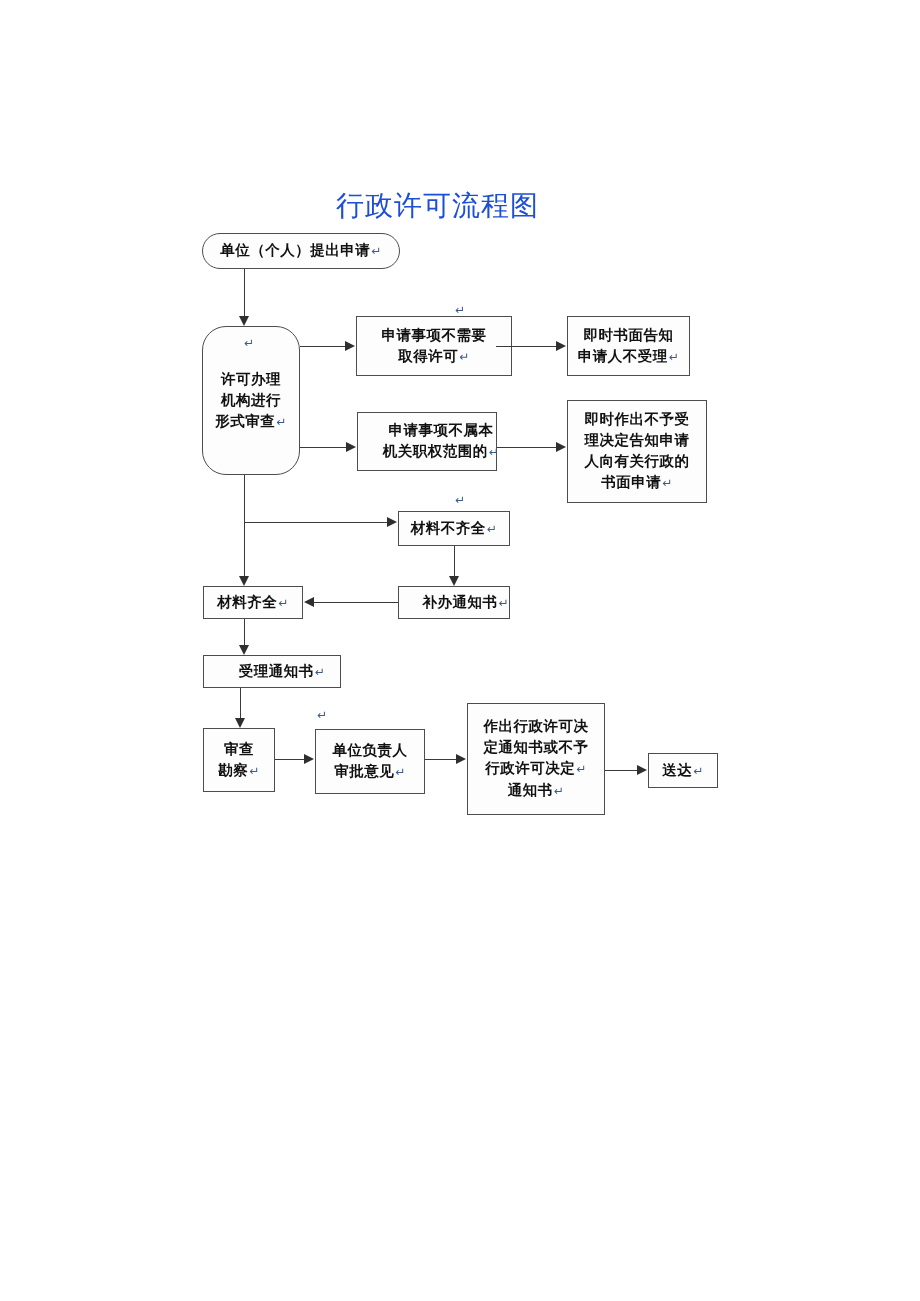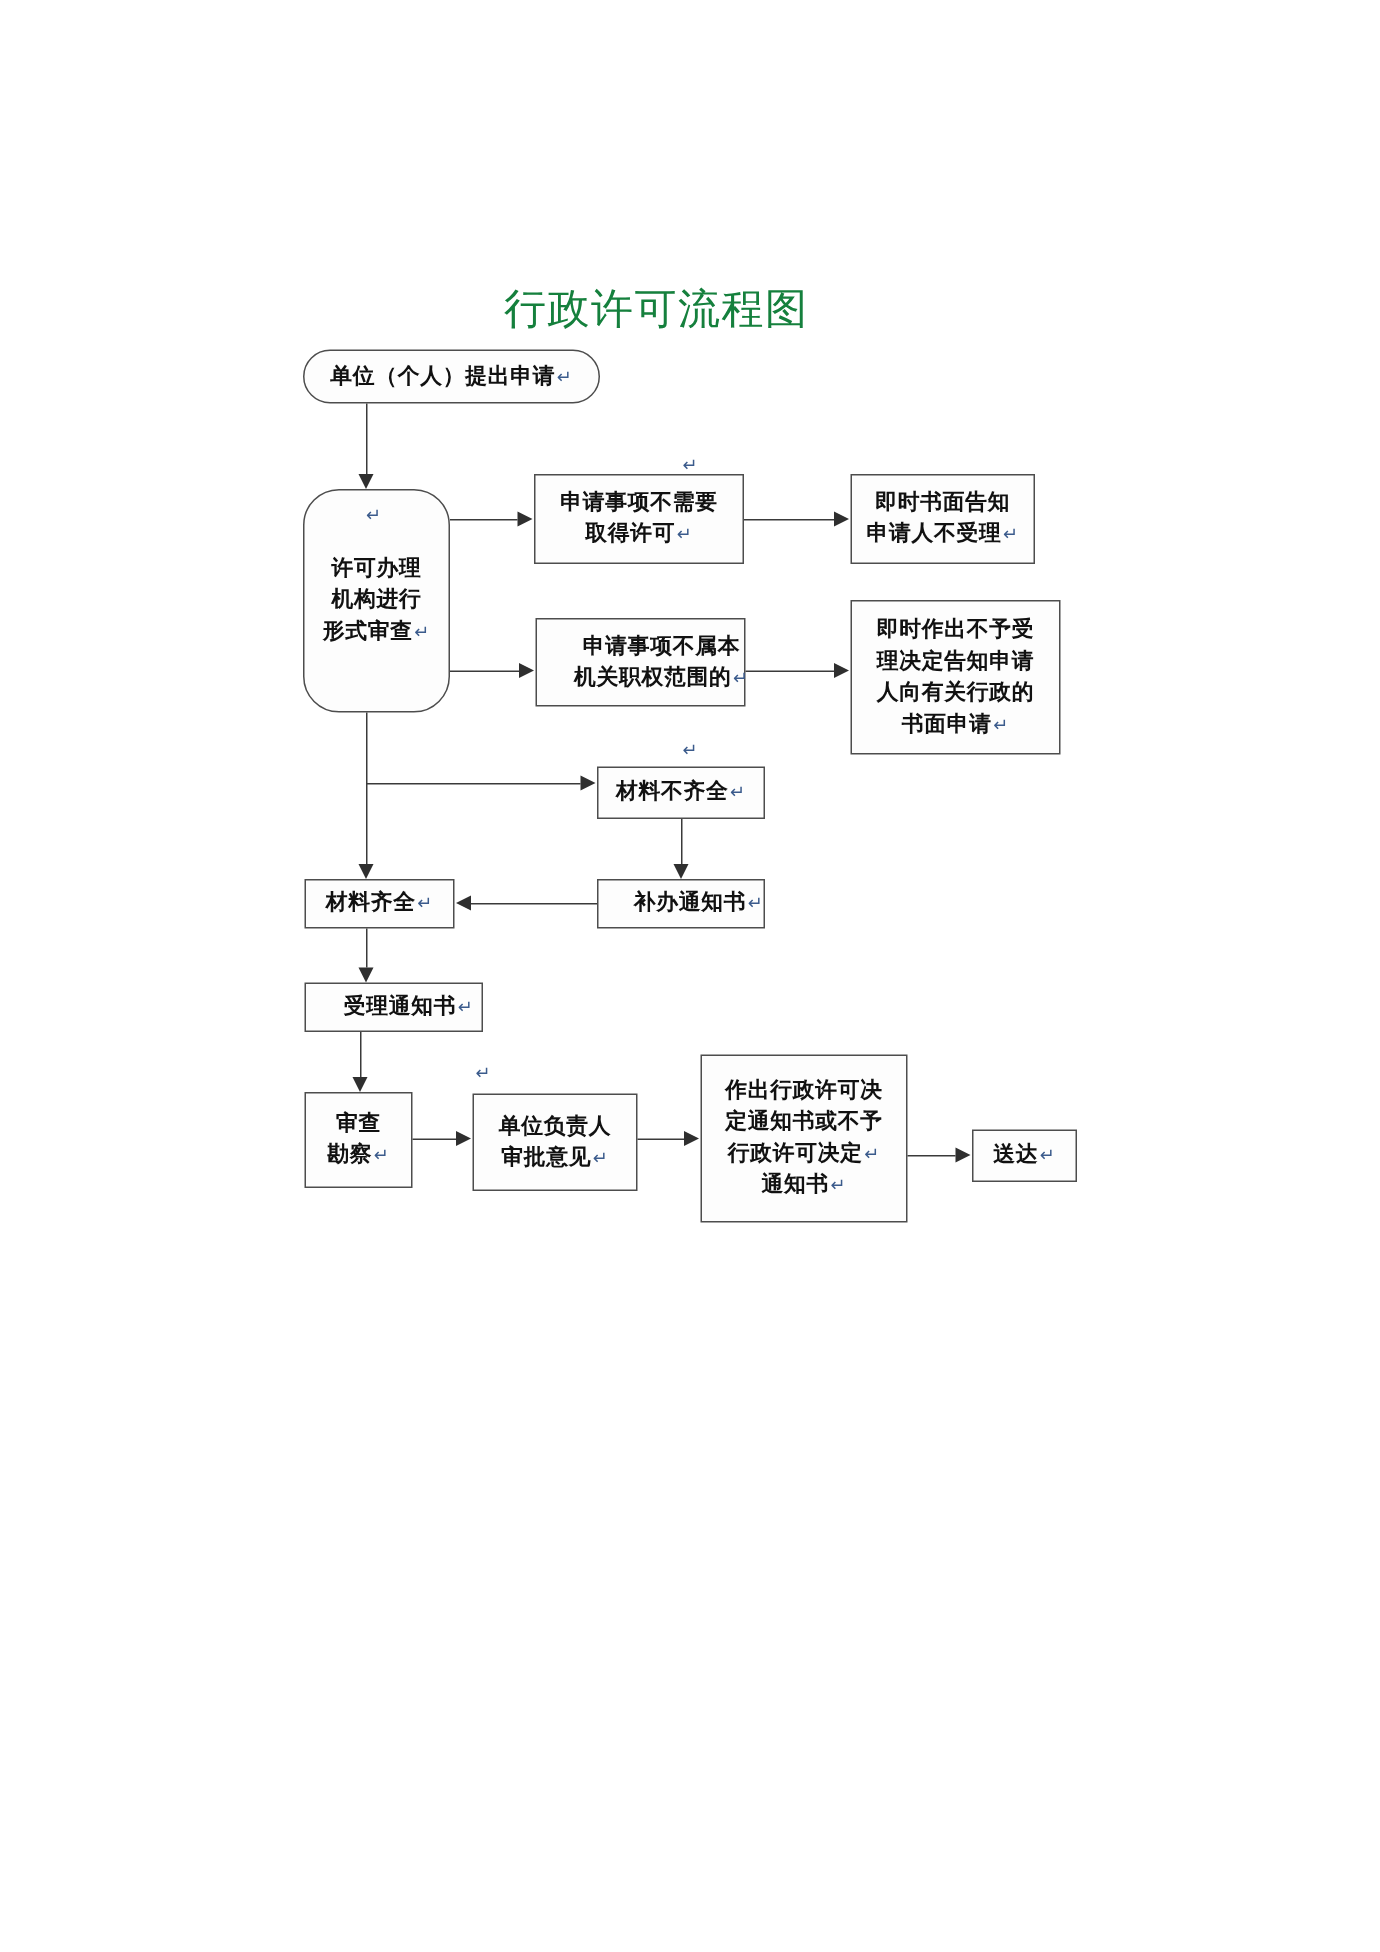--- a/index.html
+++ b/index.html
@@ -21,21 +21,21 @@
   }
   #chart-title {
     position: absolute;
     left: 336px;
     top: 189px;
     width: 260px;
     font-family: "DejaVu Serif", "Liberation Serif", serif;
     font-size: 28px;
     line-height: 34px;
     letter-spacing: 1px;
-    color: #15803d;
+    color: #1d4ed8;
     white-space: nowrap;
   }
   .node {
     position: absolute;
     box-sizing: border-box;
     border: 1.5px solid #4d4d4d;
     background: #fdfdfd;
     display: flex;
     flex-direction: column;
     align-items: center;
@@ -108,21 +108,21 @@
   <div class="node" style="left:202px; top:233px; width:198px; height:36px;border-radius:18px;">
     <span class="line"><span>单位（个人）提出申请</span><span class="pilcrow">↵</span></span>
   </div>
 
   <div class="node" style="left:202px; top:326px; width:98px; height:149px;border-radius:24px;">
     <span class="line">许可办理</span>
     <span class="line">机构进行</span>
     <span class="line"><span>形式审查</span><span class="pilcrow">↵</span></span>
   </div>
 
-  <div class="node" style="left:356px; top:316px; width:140px; height:60px;font-family:Liberation Serif, serif;">
+  <div class="node" style="left:356px; top:316px; width:156px; height:60px;font-family:Liberation Serif, serif;">
     <span class="line">申请事项不需要</span>
     <span class="line"><span>取得许可</span><span class="pilcrow">↵</span></span>
   </div>
 
   <div class="node" style="left:567px; top:316px; width:123px; height:60px;">
     <span class="line">即时书面告知</span>
     <span class="line"><span>申请人不受理</span><span class="pilcrow">↵</span></span>
   </div>
 
   <div class="node" style="left:357px; top:412px; width:140px; height:59px;padding-left:28px;">
@@ -142,21 +142,21 @@
   </div>
 
   <div class="node" style="left:398px; top:586px; width:112px; height:33px;align-items:flex-end;">
     <span class="line"><span>补办通知书</span><span class="pilcrow">↵</span></span>
   </div>
 
   <div class="node" style="left:203px; top:586px; width:100px; height:33px;">
     <span class="line"><span>材料齐全</span><span class="pilcrow">↵</span></span>
   </div>
 
-  <div class="node" style="left:203px; top:655px; width:119px; height:33px;padding-left:20px;">
+  <div class="node" style="left:203px; top:655px; width:138px; height:33px;padding-left:20px;">
     <span class="line"><span>受理通知书</span><span class="pilcrow">↵</span></span>
   </div>
 
   <div class="node" style="left:203px; top:728px; width:72px; height:64px;">
     <span class="line">审查</span>
     <span class="line"><span>勘察</span><span class="pilcrow">↵</span></span>
   </div>
 
   <div class="node" style="left:315px; top:729px; width:110px; height:65px;">
     <span class="line">单位负责人</span>

